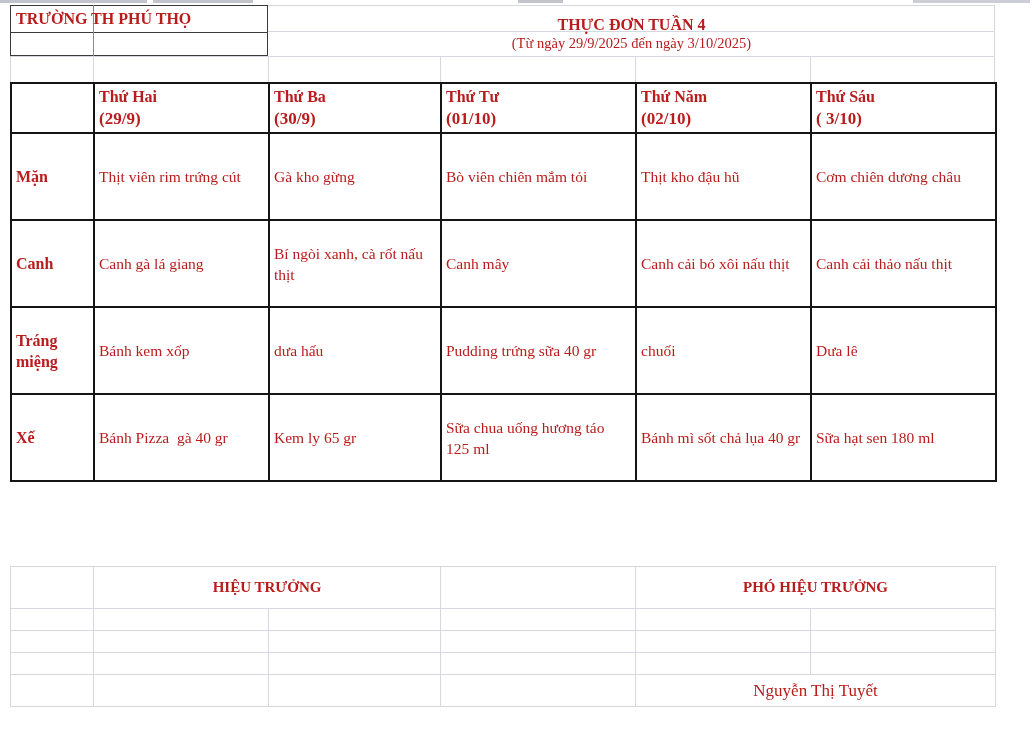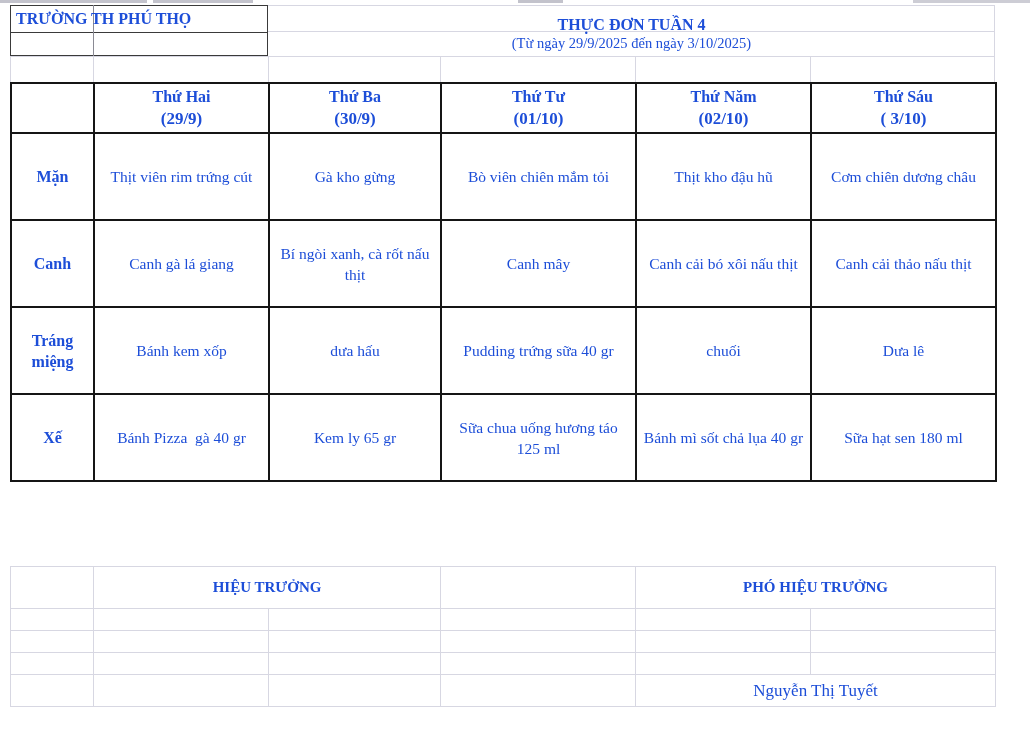--- a/index.html
+++ b/index.html
@@ -1,19 +1,19 @@
 <!DOCTYPE html>
 <html><head>
 <meta charset="utf-8">
 <style>
   * { margin:0; padding:0; box-sizing:border-box; }
   html,body { background:#ffffff; }
   #app {
     position:relative; width:1032px; height:734px; background:#ffffff;
-    font-family:"Liberation Serif","DejaVu Serif",serif; color:#1d4ed8;
+    font-family:"Liberation Serif","DejaVu Serif",serif; color:#b91c1c;
     overflow:hidden;
   }
   .abs { position:absolute; }
   
   .gl { position:absolute; background:#d7d7e2; }
   .gl.h { height:1px; }
   .gl.v { width:1px; }
   
   .sliver { position:absolute; top:0; height:3px; background:#c3c3cc; }
 
@@ -36,21 +36,21 @@
     left:268px; top:31px; width:727px; height:25px;
     font-size:14.5px; text-align:center; line-height:25px;
   }
 
   
   table.main {
     position:absolute; left:10px; top:82px; width:985px;
     border-collapse:collapse; table-layout:fixed;
   }
   table.main th, table.main td {
-    border:2px solid #151515; vertical-align:middle; text-align:center;
+    border:2px solid #151515; vertical-align:middle; text-align:left;
     padding:2px 4px; overflow:hidden;
   }
   tr.hdr   { height:49px; }
   tr.body  { height:87px; }
   .dayname { font-weight:bold; font-size:16px; line-height:22px; }
   .daydate { font-weight:bold; font-size:17px; line-height:22px; }
   td.rowlabel { font-weight:bold; font-size:16px; line-height:21px; }
   td.cell  { font-size:15.5px; line-height:21px; white-space:pre-wrap; }
 
   

